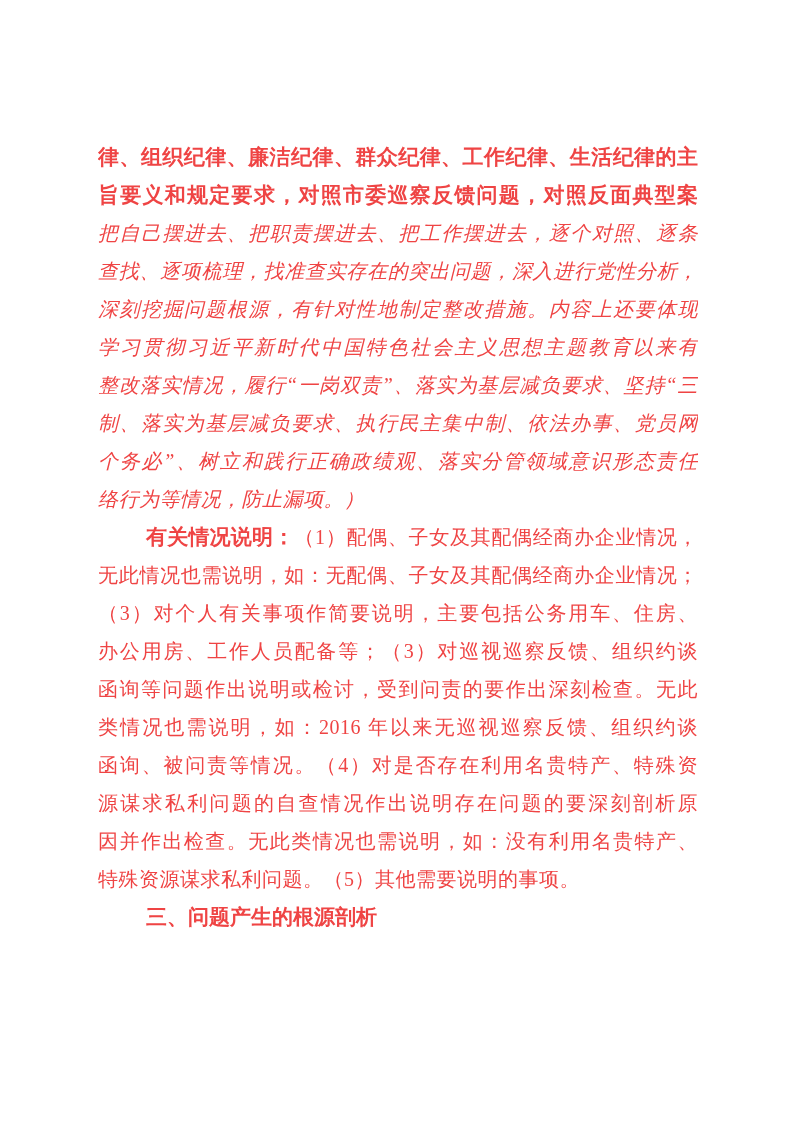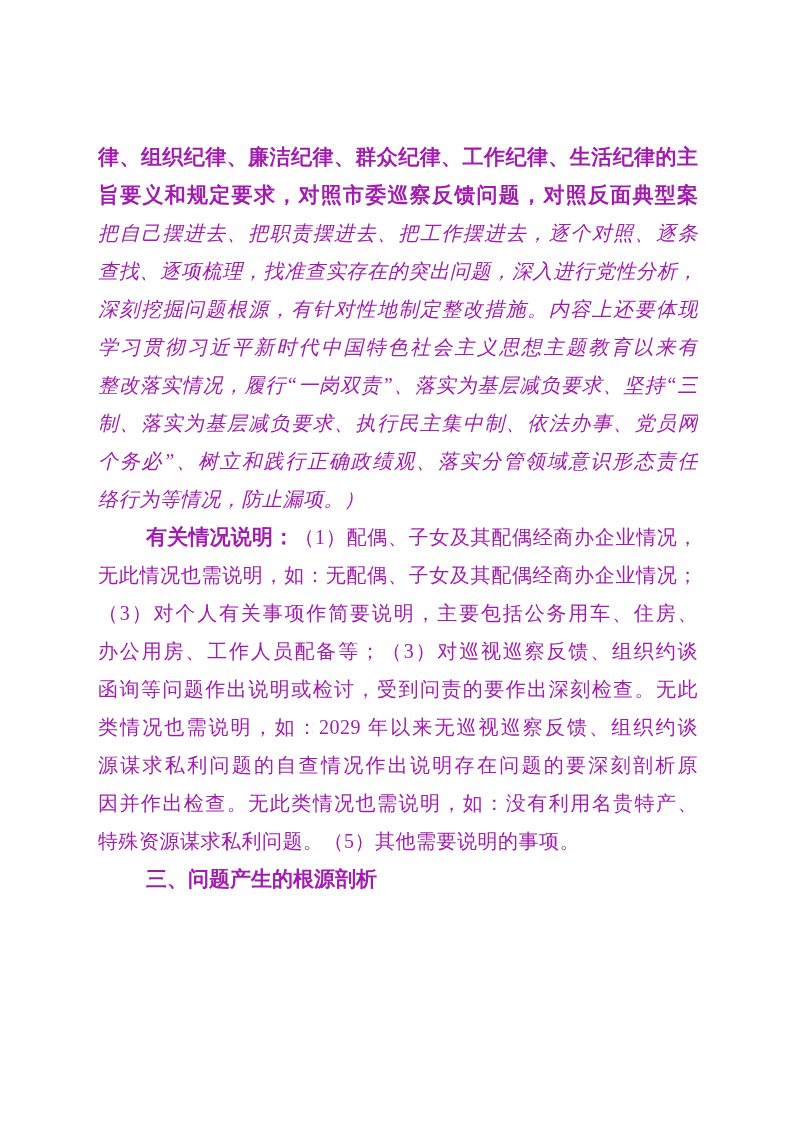--- a/index.html
+++ b/index.html
@@ -28,21 +28,21 @@
     width: 600px;
     color: #000000;
   }
   .para { margin: 0; padding: 0; }
   .line {
     height: 38px;
     line-height: 38px;
     font-size: 20px;
     overflow: hidden;
     white-space: normal;
-    color: #a21caf;
+    color: #ef4444;
   }
   
   .line.just { text-align: justify; }
   .line.just::after {
     content: "";
     display: inline-block;
     width: 100%;
     height: 0;
     vertical-align: top;
   }
@@ -79,21 +79,22 @@
         <div class="line just"><span class="seg kai">制、落实为基层减负要求、执行民主集中制、依法办事、党员网</span></div>
         <div class="line just"><span class="seg kai">个务必”、树立和践行正确政绩观、落实分管领域意识形态责任</span></div>
         <div class="line"><span class="seg kai">络行为等情况，防止漏项。）</span></div>
       </div>
       <div class="para">
         <div class="line just indent"><span class="seg hei">有关情况说明：</span><span class="seg fang">（1）配偶、子女及其配偶经商办企业情况，</span></div>
         <div class="line just"><span class="seg fang">无此情况也需说明，如：无配偶、子女及其配偶经商办企业情况；</span></div>
         <div class="line just"><span class="seg fang">（3）对个人有关事项作简要说明，主要包括公务用车、住房、</span></div>
         <div class="line just"><span class="seg fang">办公用房、工作人员配备等；（3）对巡视巡察反馈、组织约谈</span></div>
         <div class="line just"><span class="seg fang">函询等问题作出说明或检讨，受到问责的要作出深刻检查。无此</span></div>
-        <div class="line just"><span class="seg fang">类情况也需说明，如：2029 年以来无巡视巡察反馈、组织约谈</span></div>
+        <div class="line just"><span class="seg fang">类情况也需说明，如：2016 年以来无巡视巡察反馈、组织约谈</span></div>
+        <div class="line just"><span class="seg fang">函询、被问责等情况。（4）对是否存在利用名贵特产、特殊资</span></div>
         <div class="line just"><span class="seg fang">源谋求私利问题的自查情况作出说明存在问题的要深刻剖析原</span></div>
         <div class="line just"><span class="seg fang">因并作出检查。无此类情况也需说明，如：没有利用名贵特产、</span></div>
         <div class="line"><span class="seg fang">特殊资源谋求私利问题。（5）其他需要说明的事项。</span></div>
       </div>
       <div class="para">
         <div class="line indent"><span class="seg hei">三、问题产生的根源剖析</span></div>
       </div>
     </div>
 </div>
 

